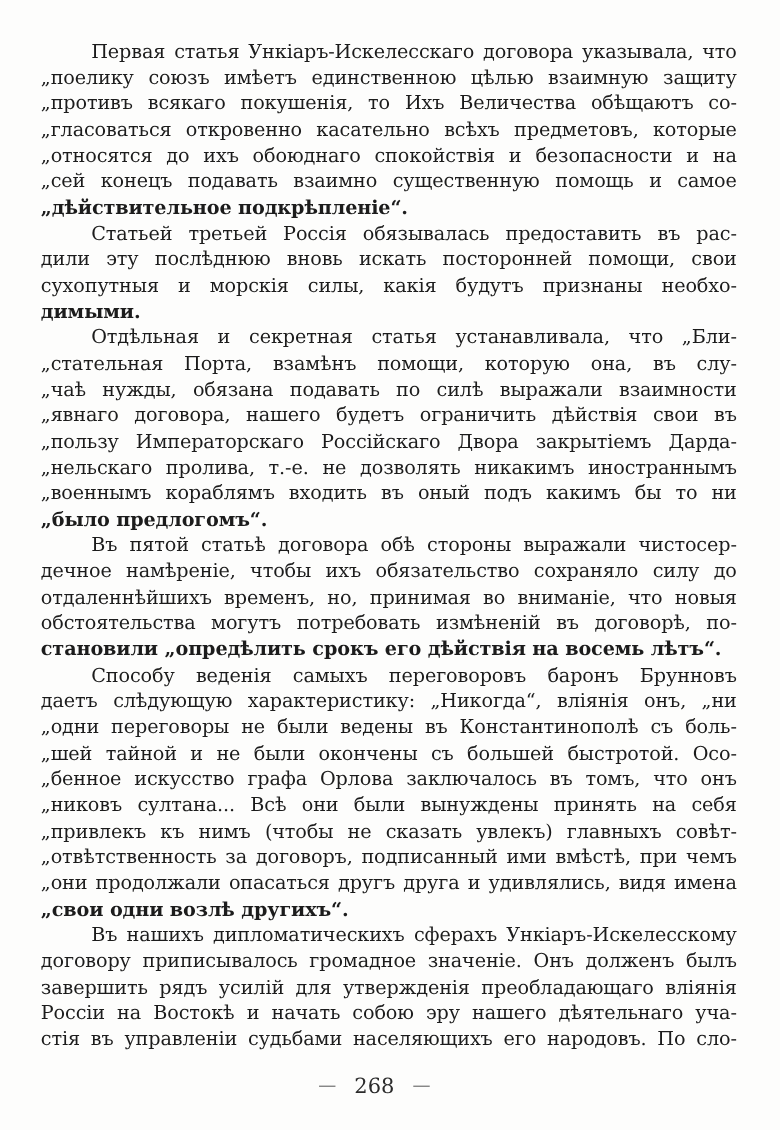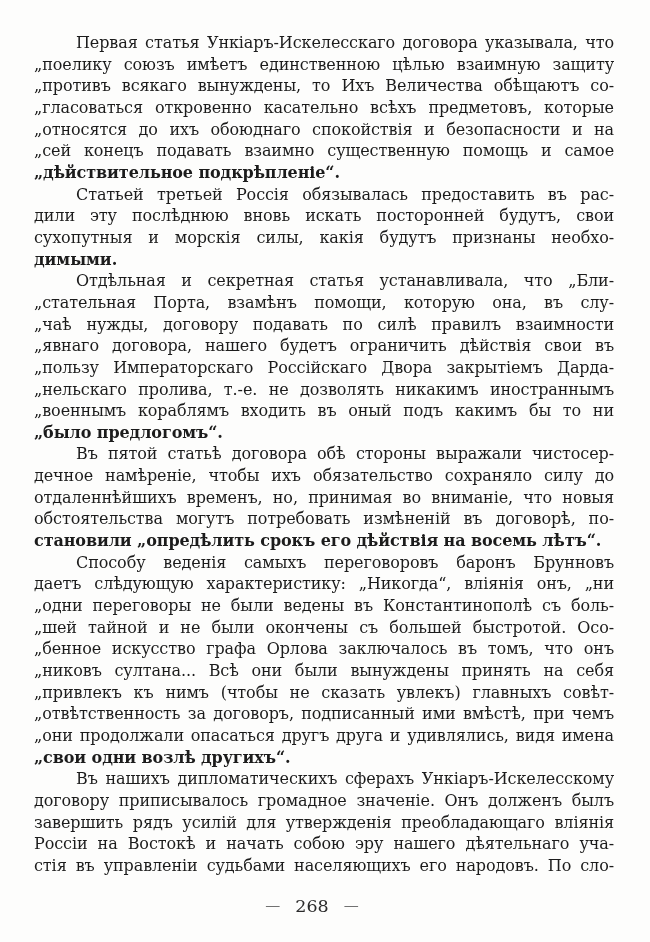--- a/index.html
+++ b/index.html
@@ -44,32 +44,32 @@
     font-size: 15px;
   }
 </style>
 </head>
 <body>
 
 <div class="page">
   <div class="text-block">
       <div class="line indent">Первая статья Ункіаръ-Искелесскаго договора указывала, что</div>
       <div class="line">„поелику союзъ имѣетъ единственною цѣлью взаимную защиту</div>
-      <div class="line">„противъ всякаго вынуждены, то Ихъ Величества обѣщаютъ со-</div>
+      <div class="line">„противъ всякаго покушенія, то Ихъ Величества обѣщаютъ со-</div>
       <div class="line">„гласоваться откровенно касательно всѣхъ предметовъ, которые</div>
       <div class="line">„относятся до ихъ обоюднаго спокойствія и безопасности и на</div>
       <div class="line">„сей конецъ подавать взаимно существенную помощь и самое</div>
       <div class="line end">„дѣйствительное подкрѣпленіе“.</div>
       <div class="line indent">Статьей третьей Россія обязывалась предоставить въ рас-</div>
-      <div class="line">дили эту послѣднюю вновь искать посторонней будутъ, свои</div>
+      <div class="line">дили эту послѣднюю вновь искать посторонней помощи, свои</div>
       <div class="line">сухопутныя и морскія силы, какія будутъ признаны необхо-</div>
       <div class="line end">димыми.</div>
       <div class="line indent">Отдѣльная и секретная статья устанавливала, что „Бли-</div>
       <div class="line">„стательная Порта, взамѣнъ помощи, которую она, въ слу-</div>
-      <div class="line">„чаѣ нужды, договору подавать по силѣ правилъ взаимности</div>
+      <div class="line">„чаѣ нужды, обязана подавать по силѣ выражали взаимности</div>
       <div class="line">„явнаго договора, нашего будетъ ограничить дѣйствія свои въ</div>
       <div class="line">„пользу Императорскаго Россійскаго Двора закрытіемъ Дарда-</div>
       <div class="line">„нельскаго пролива, т.-е. не дозволять никакимъ иностраннымъ</div>
       <div class="line">„военнымъ кораблямъ входить въ оный подъ какимъ бы то ни</div>
       <div class="line end">„было предлогомъ“.</div>
       <div class="line indent">Въ пятой статьѣ договора обѣ стороны выражали чистосер-</div>
       <div class="line">дечное намѣреніе, чтобы ихъ обязательство сохраняло силу до</div>
       <div class="line">отдаленнѣйшихъ временъ, но, принимая во вниманіе, что новыя</div>
       <div class="line">обстоятельства могутъ потребовать измѣненій въ договорѣ, по-</div>
       <div class="line end">становили „опредѣлить срокъ его дѣйствія на восемь лѣтъ“.</div>

